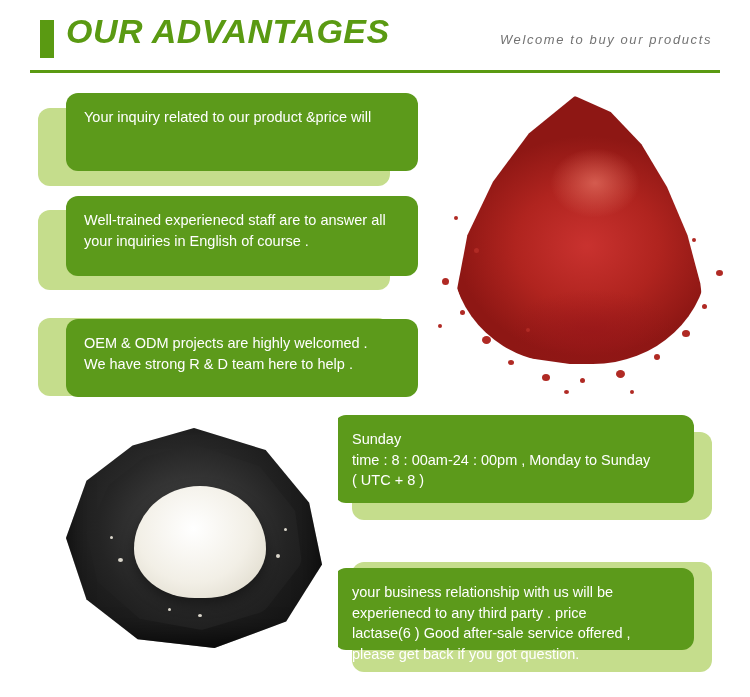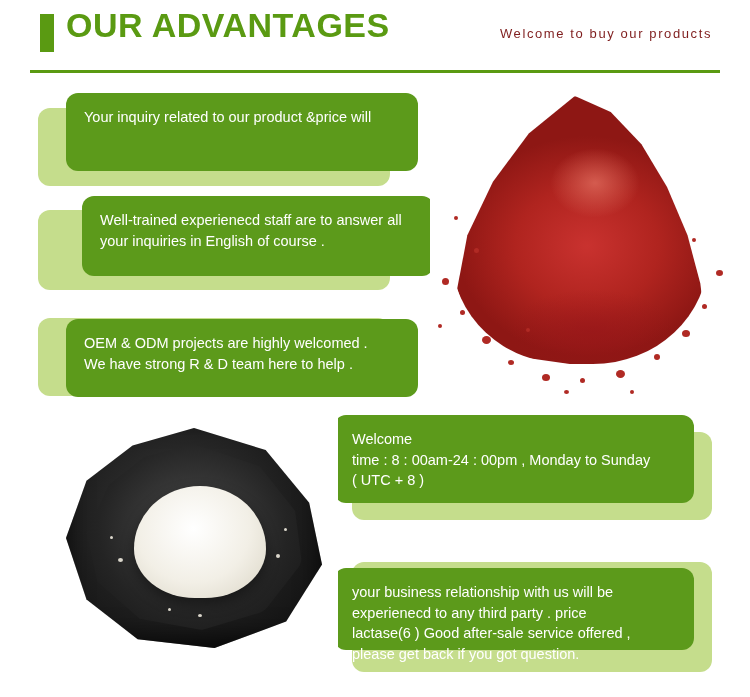--- a/index.html
+++ b/index.html
@@ -19,23 +19,24 @@
     height: 697px;
     background: #ffffff;
     box-sizing: border-box;
     padding: 0;
   }
 
   
   .header {
     position: absolute;
     left: 30px;
-    top: 4px;
+    top: 10px;
     width: 690px;
     height: 54px;
+    font-style: italic;
   }
   .title-bar {
     position: absolute;
     left: 10px;
     top: 10px;
     width: 14px;
     height: 38px;
     background: #5a9a12;
   }
   .title {
@@ -46,21 +47,21 @@
     font-weight: bold;
     color: #5a9a12;
     letter-spacing: 0.5px;
     font-family: "Liberation Sans", sans-serif;
   }
   .welcome {
     position: absolute;
     right: 8px;
     top: 22px;
     font-size: 13px;
-    color: #7f1d1d;
+    color: #737373;
     letter-spacing: 1.6px;
     font-family: "Liberation Sans", sans-serif;
   }
   .header-rule {
     position: absolute;
     left: 0px;
     top: 58px;
     width: 690px;
     height: 3px;
     background: #5a9a12;
@@ -83,21 +84,21 @@
   }
   .bubble p {
     margin: 0;
   }
 
   
   #b1-shadow { left: 38px; top: 108px;  width: 352px; height: 78px; }
   #b1        { left: 66px; top: 93px;   width: 352px; height: 78px; }
 
   #b2-shadow { left: 38px; top: 210px;  width: 352px; height: 80px; }
-  #b2        { left: 66px; top: 196px;  width: 352px; height: 80px; margin-left: 16px; }
+  #b2        { left: 66px; top: 196px;  width: 352px; height: 80px; }
 
   #b3-shadow { left: 38px; top: 318px;  width: 352px; height: 78px; }
   #b3        { left: 66px; top: 303px;  width: 352px; height: 78px; margin-top: 16px; }
 
   
   #b4-shadow { left: 352px; top: 432px; width: 360px; height: 88px; }
   #b4        { left: 334px; top: 415px; width: 360px; height: 88px; }
 
   #b5-shadow { left: 352px; top: 562px; width: 360px; height: 110px; }
   #b5        { left: 334px; top: 544px; width: 360px; height: 82px; margin-top: 24px; }
@@ -211,21 +212,21 @@
   </div>
 
   <div class="bubble-shadow" id="b3-shadow"></div>
   <div class="bubble" id="b3">
     <p>OEM &amp; ODM projects are highly welcomed .</p>
     <p>We have strong R &amp; D team here to help .</p>
   </div>
 
   <div class="bubble-shadow" id="b4-shadow"></div>
   <div class="bubble" id="b4">
-    <p>Welcome</p>
+    <p>Sunday</p>
     <p>time : 8 : 00am-24 : 00pm , Monday to Sunday</p>
     <p>( UTC + 8 )</p>
   </div>
 
   <div class="bubble-shadow" id="b5-shadow"></div>
   <div class="bubble" id="b5">
     <p>your business relationship with us will be</p>
     <p>experienecd to any third party . price</p>
     <p>lactase(6 ) Good after-sale service offered ,</p>
     <p>please get back if you got question.</p>

